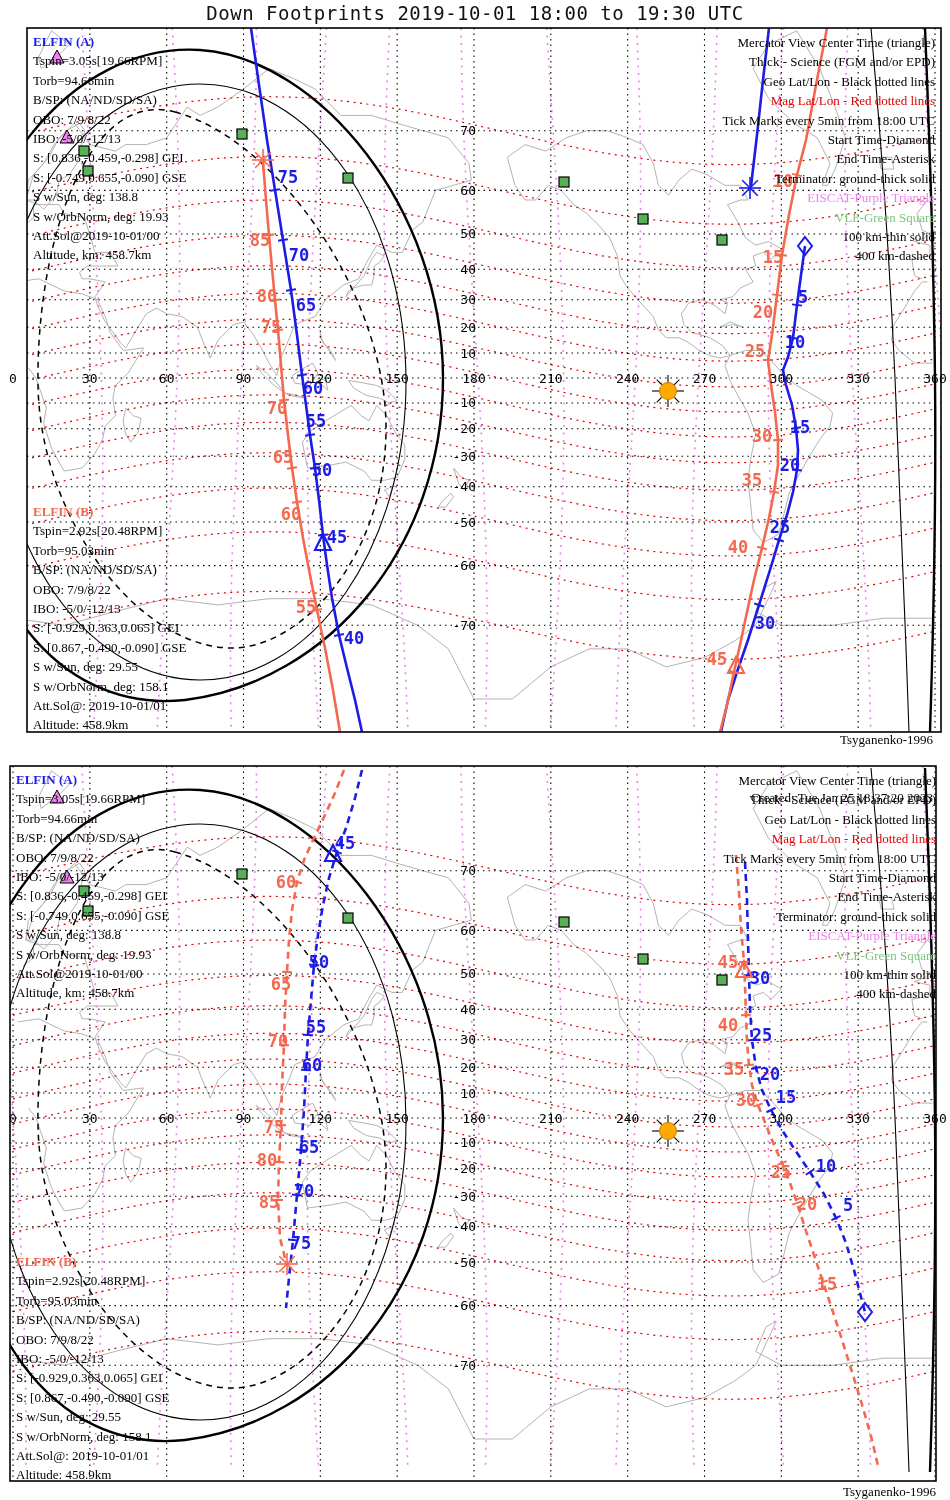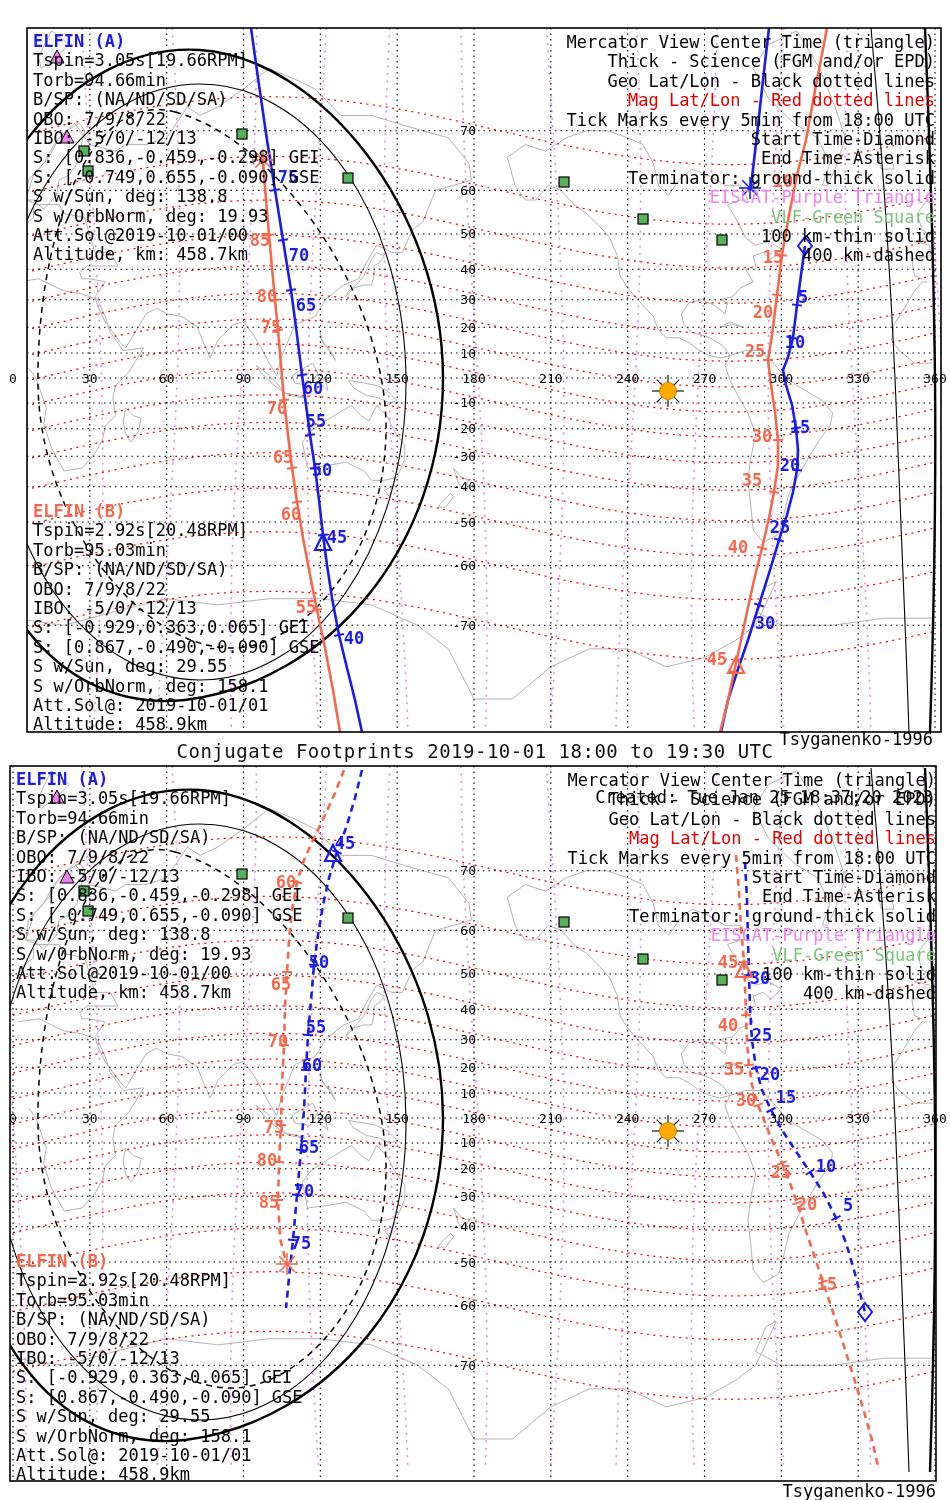--- a/index.html
+++ b/index.html
@@ -1,20 +1,20 @@
 <!DOCTYPE html>
 <html><head>
 <meta charset="utf-8">
 <style>
   html,body{margin:0;padding:0;background:#ffffff;}
   .page{position:relative;width:950px;height:1500px;background:#fff;overflow:hidden;
         font-family:"DejaVu Sans Mono", monospace;}
   svg{position:absolute;left:0;top:0;}
   .title{position:absolute;left:0;right:0;text-align:center;font-size:19px;letter-spacing:0.5px;color:#111;}
-  .tblock{position:absolute;font-size:17px;line-height:19.4px;color:#000;white-space:pre;}
+  .tblock{position:absolute;font-size:13px;line-height:19.4px;color:#000;white-space:pre;font-family:Liberation Serif, serif;}
   .tblock.right{text-align:right;}
   .hdr{font-weight:bold;}
   .map-text{font-size:13px;fill:#000;}
   .tick-label{font-size:17px;font-weight:bold;}
 </style>
 </head>
 <body>
 
 <div class="page">
   <svg id="plot-svg" width="950" height="1500" viewBox="0 0 950 1500">
@@ -443,21 +443,21 @@
         <text x="476" y="1173.2839369232343" text-anchor="end" class="map-text" font-family="&quot;DejaVu Sans Mono&quot;,monospace">-20</text>
         <text x="476" y="1200.7761255676028" text-anchor="end" class="map-text" font-family="&quot;DejaVu Sans Mono&quot;,monospace">-30</text>
         <text x="476" y="1231.214625419492" text-anchor="end" class="map-text" font-family="&quot;DejaVu Sans Mono&quot;,monospace">-40</text>
         <text x="476" y="1266.5223543873306" text-anchor="end" class="map-text" font-family="&quot;DejaVu Sans Mono&quot;,monospace">-50</text>
         <text x="476" y="1310.1665003117864" text-anchor="end" class="map-text" font-family="&quot;DejaVu Sans Mono&quot;,monospace">-60</text>
         <text x="476" y="1369.7966606803175" text-anchor="end" class="map-text" font-family="&quot;DejaVu Sans Mono&quot;,monospace">-70</text>
       </g>
       <rect x="10" y="766" width="926" height="715" fill="none" stroke="#000" stroke-width="1.6"></rect>
     </svg>
 
-  <div class="title" style="top:740px;">Conjugate Footprints 2019-10-01 18:00 to 19:30 UTC</div>
+  <div class="title" style="top:2px;">Down Footprints 2019-10-01 18:00 to 19:30 UTC</div>
 
   <div id="infoA0" class="tblock" style="left:33px;top:32px;"><div class="hdr" style="color: rgb(28, 28, 230);">ELFIN (A)</div><div>Tspin=3.05s[19.66RPM]</div><div>Torb=94.66min</div><div>B/SP: (NA/ND/SD/SA)</div><div>OBO: 7/9/8/22</div><div>IBO: -5/0/-12/13</div><div>S: [0.836,-0.459,-0.298] GEI</div><div>S: [-0.749,0.655,-0.090] GSE</div><div>S w/Sun, deg: 138.8</div><div>S w/OrbNorm, deg: 19.93</div><div>Att.Sol@2019-10-01/00</div><div>Altitude, km: 458.7km</div></div>
   <div id="infoB0" class="tblock" style="left:33px;top:502px;"><div class="hdr" style="color: rgb(244, 105, 78);">ELFIN (B)</div><div>Tspin=2.92s[20.48RPM]</div><div>Torb=95.03min</div><div>B/SP: (NA/ND/SD/SA)</div><div>OBO: 7/9/8/22</div><div>IBO: -5/0/-12/13</div><div>S: [-0.929,0.363,0.065] GEI</div><div>S: [0.867,-0.490,-0.090] GSE</div><div>S w/Sun, deg: 29.55</div><div>S w/OrbNorm, deg: 158.1</div><div>Att.Sol@: 2019-10-01/01</div><div>Altitude: 458.9km</div></div>
   <div id="legend0" class="tblock right" style="right:15px;top:33px;"><div style="color: rgb(0, 0, 0);">Mercator View Center Time (triangle)</div><div style="color: rgb(0, 0, 0);">Thick - Science (FGM and/or EPD)</div><div style="color: rgb(0, 0, 0);">Geo Lat/Lon - Black dotted lines</div><div style="color: rgb(224, 0, 0);">Mag Lat/Lon - Red dotted lines</div><div style="color: rgb(0, 0, 0);">Tick Marks every 5min from 18:00 UTC</div><div style="color: rgb(0, 0, 0);">Start Time-Diamond</div><div style="color: rgb(0, 0, 0);">End Time-Asterisk</div><div style="color: rgb(0, 0, 0);">Terminator: ground-thick solid</div><div style="color: rgb(238, 130, 238);">EISCAT-Purple Triangle</div><div style="color: rgb(124, 196, 124);">VLF-Green Square</div><div style="color: rgb(0, 0, 0);">100 km-thin solid</div><div style="color: rgb(0, 0, 0);">400 km-dashed</div></div>
 
   <div id="infoA1" class="tblock" style="left:16px;top:770px;"><div class="hdr" style="color: rgb(28, 28, 230);">ELFIN (A)</div><div>Tspin=3.05s[19.66RPM]</div><div>Torb=94.66min</div><div>B/SP: (NA/ND/SD/SA)</div><div>OBO: 7/9/8/22</div><div>IBO: -5/0/-12/13</div><div>S: [0.836,-0.459,-0.298] GEI</div><div>S: [-0.749,0.655,-0.090] GSE</div><div>S w/Sun, deg: 138.8</div><div>S w/OrbNorm, deg: 19.93</div><div>Att.Sol@2019-10-01/00</div><div>Altitude, km: 458.7km</div></div>
   <div id="infoB1" class="tblock" style="left:16px;top:1252px;"><div class="hdr" style="color: rgb(244, 105, 78);">ELFIN (B)</div><div>Tspin=2.92s[20.48RPM]</div><div>Torb=95.03min</div><div>B/SP: (NA/ND/SD/SA)</div><div>OBO: 7/9/8/22</div><div>IBO: -5/0/-12/13</div><div>S: [-0.929,0.363,0.065] GEI</div><div>S: [0.867,-0.490,-0.090] GSE</div><div>S w/Sun, deg: 29.55</div><div>S w/OrbNorm, deg: 158.1</div><div>Att.Sol@: 2019-10-01/01</div><div>Altitude: 458.9km</div></div>
   <div id="legend1" class="tblock right" style="right:14px;top:771px;"><div style="color: rgb(0, 0, 0);">Mercator View Center Time (triangle)</div><div style="color: rgb(0, 0, 0);">Thick - Science (FGM and/or EPD)</div><div style="color: rgb(0, 0, 0);">Geo Lat/Lon - Black dotted lines</div><div style="color: rgb(224, 0, 0);">Mag Lat/Lon - Red dotted lines</div><div style="color: rgb(0, 0, 0);">Tick Marks every 5min from 18:00 UTC</div><div style="color: rgb(0, 0, 0);">Start Time-Diamond</div><div style="color: rgb(0, 0, 0);">End Time-Asterisk</div><div style="color: rgb(0, 0, 0);">Terminator: ground-thick solid</div><div style="color: rgb(238, 130, 238);">EISCAT-Purple Triangle</div><div style="color: rgb(124, 196, 124);">VLF-Green Square</div><div style="color: rgb(0, 0, 0);">100 km-thin solid</div><div style="color: rgb(0, 0, 0);">400 km-dashed</div></div>
 
   <div class="tblock right" style="right:17px;top:691px;">

